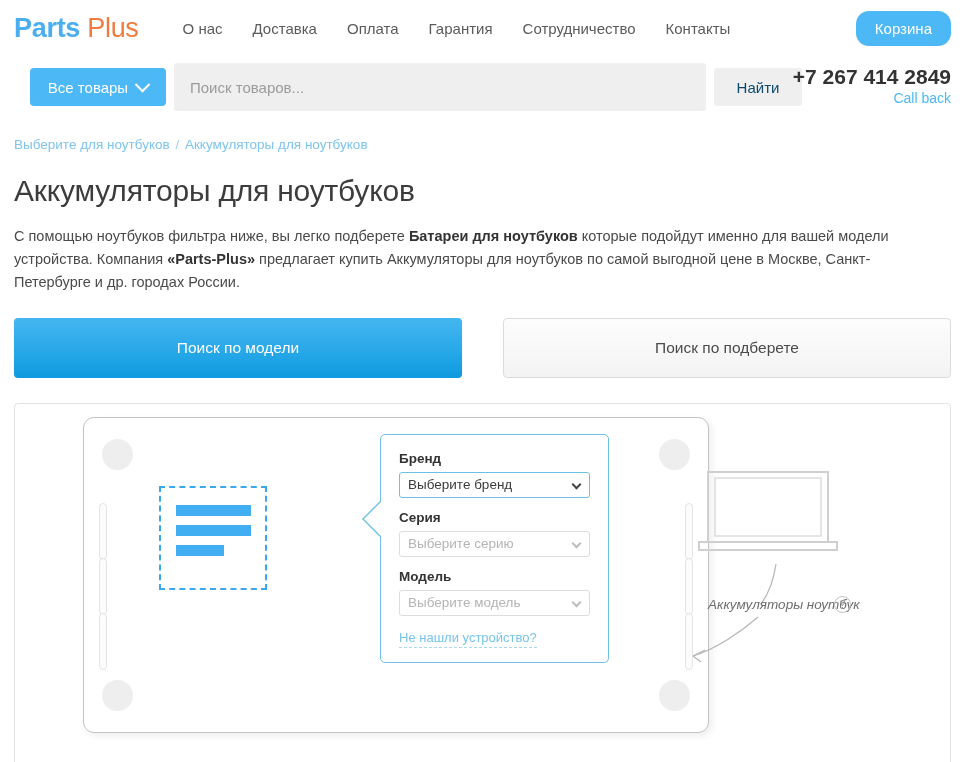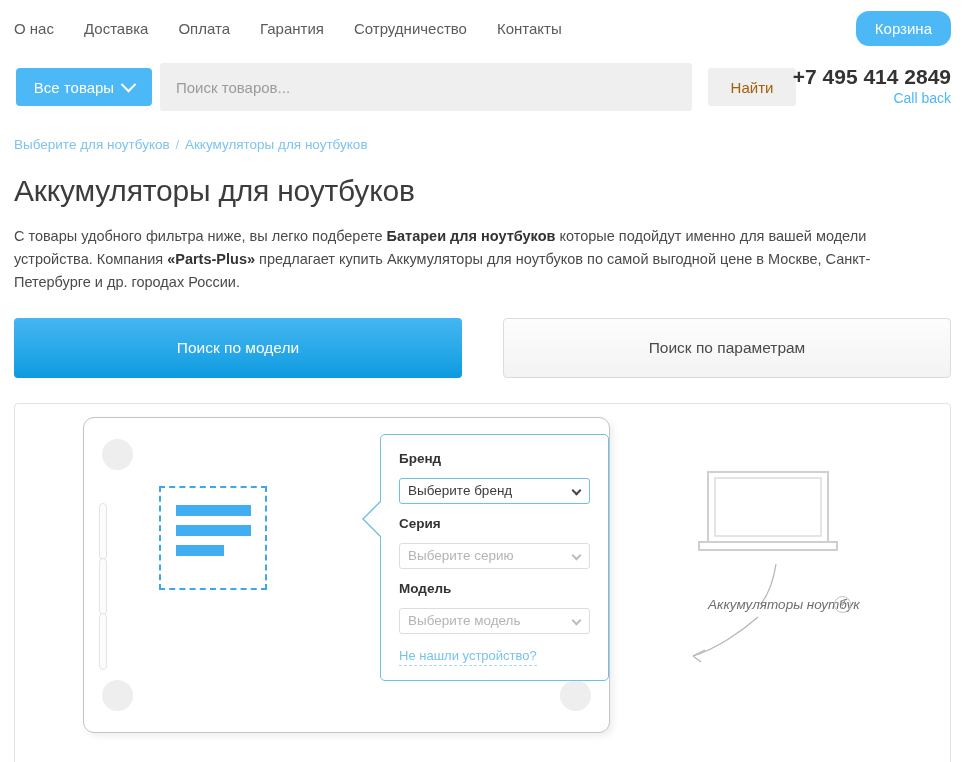--- a/index.html
+++ b/index.html
@@ -52,21 +52,21 @@
     border-radius: 13px;
     border: 0;
     cursor: pointer;
     font-family: inherit;
   }
 
   
   .searchbar {
     position: relative;
     height: 60px;
-    padding: 0 16px;
+    padding: 0 30px;
     display: flex;
     align-items: center;
   }
   .allgoods {
     background: #4cb8f5;
     color: #fff;
     border-radius: 4px;
     height: 38px;
     min-width: 136px;
     display: flex;
@@ -93,26 +93,26 @@
     border: 0;
     border-radius: 3px;
     padding: 0 16px;
     font-size: 15px;
     color: #555;
     font-family: inherit;
     outline: none;
   }
   .search-input::placeholder { color:#9b9b9b; }
   .find-btn {
-    margin-left: 16px;
+    margin-left: 8px;
     width: 88px; height: 38px;
     background: #efefef;
     border: 0;
     border-radius: 3px;
-    color: #a16207;
+    color: #0c4a6e;
     font-size: 15px;
     font-family: inherit;
     cursor: pointer;
   }
   .phone-block {
     position: absolute;
     right: 14px; top: 8px;
     text-align: right;
     line-height: 1.15;
   }
@@ -192,21 +192,21 @@
     border: 1px solid #e3e3e3;
     border-radius: 4px;
     position: relative;
     background: #fff;
   }
 
   
   .laptop-box {
     position: absolute;
     left: 68px; top: 13px;
-    width: 527px; height: 316px;
+    width: 626px; height: 316px;
     border: 1px solid #c4c4c4;
     border-radius: 11px;
     background: #fff;
     box-shadow: 3px 3px 7px rgba(0,0,0,0.07);
   }
   .foot {
     position: absolute;
     width: 31px; height: 31px;
     border-radius: 50%;
     background: #eeeeee;
@@ -281,21 +281,20 @@
     height: 26px;
     border-radius: 3px;
     display: flex;
     align-items: center;
     padding: 0 24px 0 8px;
     font-size: 13.5px;
     margin-bottom: 12px;
     background: #fff;
     cursor: pointer;
     user-select: none;
-    margin-top: 12px;
   }
   .select.enabled { border: 1px solid #6ec1e4; color: #3b3b3b; }
   .select.disabled { border: 1px solid #dddddd; color: #b4b4b4; cursor: default; }
   .select .arrow {
     position: absolute;
     right: 9px; top: 8px;
     width: 7px; height: 7px;
     border-right: 2px solid #444;
     border-bottom: 2px solid #444;
     transform: rotate(45deg);
@@ -338,62 +337,66 @@
     align-items: center;
     justify-content: center;
     cursor: pointer;
     font-style: normal;
   }
 </style>
 </head>
 <body>
 
 <div class="header">
+  <div class="logo">
+    <span class="p1">Parts</span>
+    <span class="p2">Plus</span>
+  </div>
   <nav class="nav">
     <a href="#">О нас</a>
     <a href="#">Доставка</a>
     <a href="#">Оплата</a>
     <a href="#">Гарантия</a>
     <a href="#">Сотрудничество</a>
     <a href="#">Контакты</a>
   </nav>
   <button class="cart-btn">Корзина</button>
 </div>
 
 <div class="searchbar">
   <div class="allgoods">
     <span>Все товары</span>
     <span class="chev"></span>
   </div>
   <input class="search-input" type="text" placeholder="Поиск товаров..." style="">
   <button class="find-btn">Найти</button>
 
   <div class="phone-block">
-    <div class="phone-num">+7 495 414 2849</div>
+    <div class="phone-num">+7 267 414 2849</div>
     <a href="#" class="callback">Call back</a>
   </div>
 </div>
 
 <div class="content">
 
   <div class="breadcrumb">
     <a href="#">Выберите для ноутбуков</a>
     <span class="sep">/</span>
     <a href="#">Аккумуляторы для ноутбуков</a>
   </div>
 
   <h1 class="page-title">Аккумуляторы для ноутбуков</h1>
 
   <p class="intro">
-    <span>С товары удобного фильтра ниже, вы легко подберете </span><b>Батареи для ноутбуков</b><span> которые подойдут именно для вашей модели устройства. Компания </span><b>«Parts-Plus»</b><span> предлагает купить Аккумуляторы для ноутбуков по самой выгодной цене в Москве, Санкт-Петербурге и др. городах России.</span>
+    <span>С помощью ноутбуков фильтра ниже, вы легко подберете </span><b>Батареи для ноутбуков</b><span> которые подойдут именно для вашей модели устройства. Компания </span><b>«Parts-Plus»</b><span> предлагает купить Аккумуляторы для ноутбуков по самой выгодной цене в Москве, Санкт-Петербурге и др. городах России.</span>
   </p>
 
   <div class="tabs">
     <div class="tab active">Поиск по модели</div>
-    <div class="tab inactive">Поиск по параметрам</div>
+    <div class="tab inactive">Поиск по подберете</div>
   </div>
 
   <div class="selector-card">
 
     <div class="laptop-box">
       <span class="foot tl"></span>
       <span class="foot tr"></span>
       <span class="foot bl"></span>
       <span class="foot br"></span>
       <span class="slot l1"></span>

